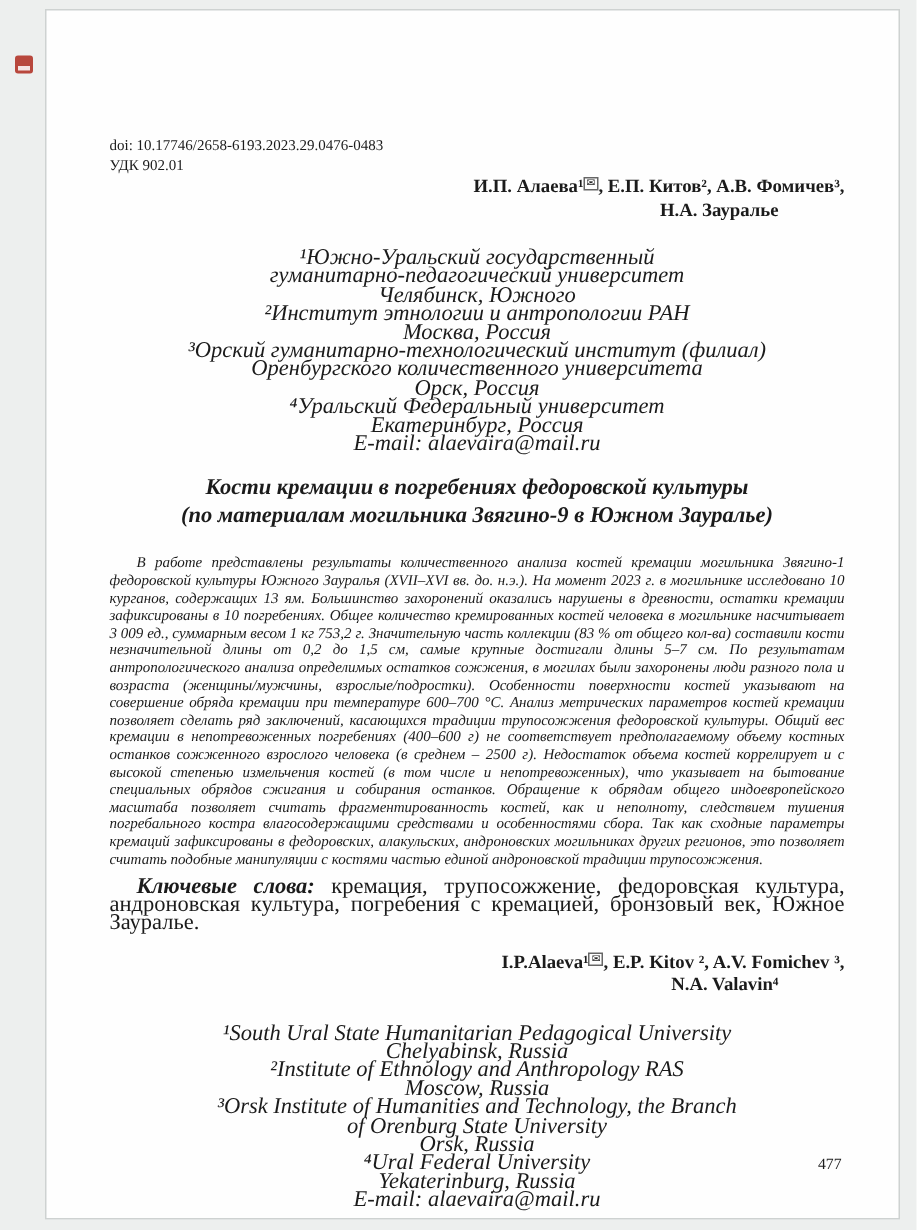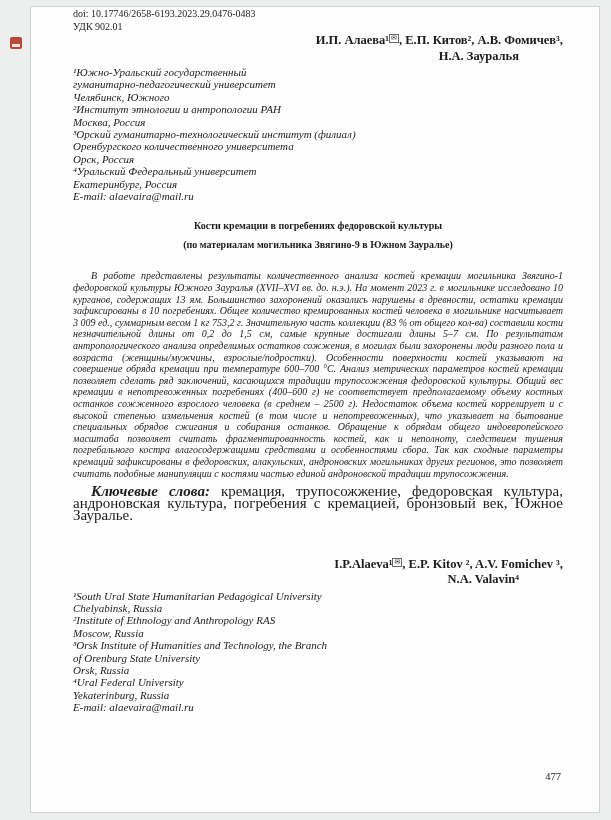--- a/index.html
+++ b/index.html
@@ -21,62 +21,62 @@
     width: 8px; height: 3px; background: rgba(255,255,255,.85);
   }
   .page {
     position: absolute; left: 30px; top: 6px;
     width: 570px; height: 807px;
     background: #fefefe;
     border: 1px solid #ced2d1;
     box-sizing: border-box;
     padding: 0 36px 0 42px;
   }
-  .meta { font-size: 10px; line-height: 13px; text-align: left; }
+  .meta { padding-top: 84px; font-size: 10px; line-height: 13px; text-align: left; }
   .authors { margin-top: 0; font-weight: bold; font-size: 12.5px; line-height: 15.5px; text-align: right; }
   .authors .line2 { padding-right: 44px; }
   .env {
     display: inline-block;
     font-weight: normal; font-style: normal;
     font-size: 7px; line-height: 7px;
     vertical-align: 4px;
     border: 1px solid #666;
     padding: 0 1px;
   }
-  .affil { margin-top: 2px; font-style: italic; font-size: 11px; line-height: 12.4px; text-align: left; }
-  .title-block { margin-top: 14px; text-align: center; font-weight: bold; font-size: 10px; line-height: 19px; }
+  .affil { margin-top: 18px; font-style: italic; font-size: 15px; line-height: 12.4px; text-align: center; }
+  .title-block { margin-top: 14px; text-align: center; font-weight: bold; font-size: 15px; line-height: 19px; font-style: italic; }
   .abstract {
     margin: 16px 0 0 0;
     font-style: italic; font-size: 10px; line-height: 11.6px;
     text-align: justify; text-indent: 18px;
   }
   .keywords {
     margin: 7px 0 0 0;
     font-size: 15px; line-height: 11.8px;
     text-align: justify; text-indent: 18px;
   }
   .keywords .label { font-weight: bold; font-style: italic; }
-  .authors-en { margin-top: 35px; text-align: right; }
+  .authors-en { margin-top: 12px; text-align: right; }
   .pageno { position: absolute; right: 38px; bottom: 30px; font-size: 10.5px; }
 </style>
 </head>
 <body>
 
 <div class="corner-icon"></div>
 
 <div class="page">
 
   <div class="meta">
     <div>doi: 10.17746/2658-6193.2023.29.0476-0483</div>
     <div>УДК 902.01</div>
   </div>
 
   <div class="authors">
     <div><span>И.П. Алаева¹</span><span class="env">✉</span><span>, Е.П. Китов², А.В. Фомичев³,</span></div>
-    <div class="line2">Н.А. Зауралья</div>
+    <div class="line2">Н.А. Зауралье</div>
   </div>
 
   <div class="affil">
     <div>¹Южно-Уральский государственный</div>
     <div>гуманитарно-педагогический университет</div>
     <div>Челябинск, Южного</div>
     <div>²Институт этнологии и антропологии РАН</div>
     <div>Москва, Россия</div>
     <div>³Орский гуманитарно-технологический институт (филиал)</div>
     <div>Оренбургского количественного университета</div>

